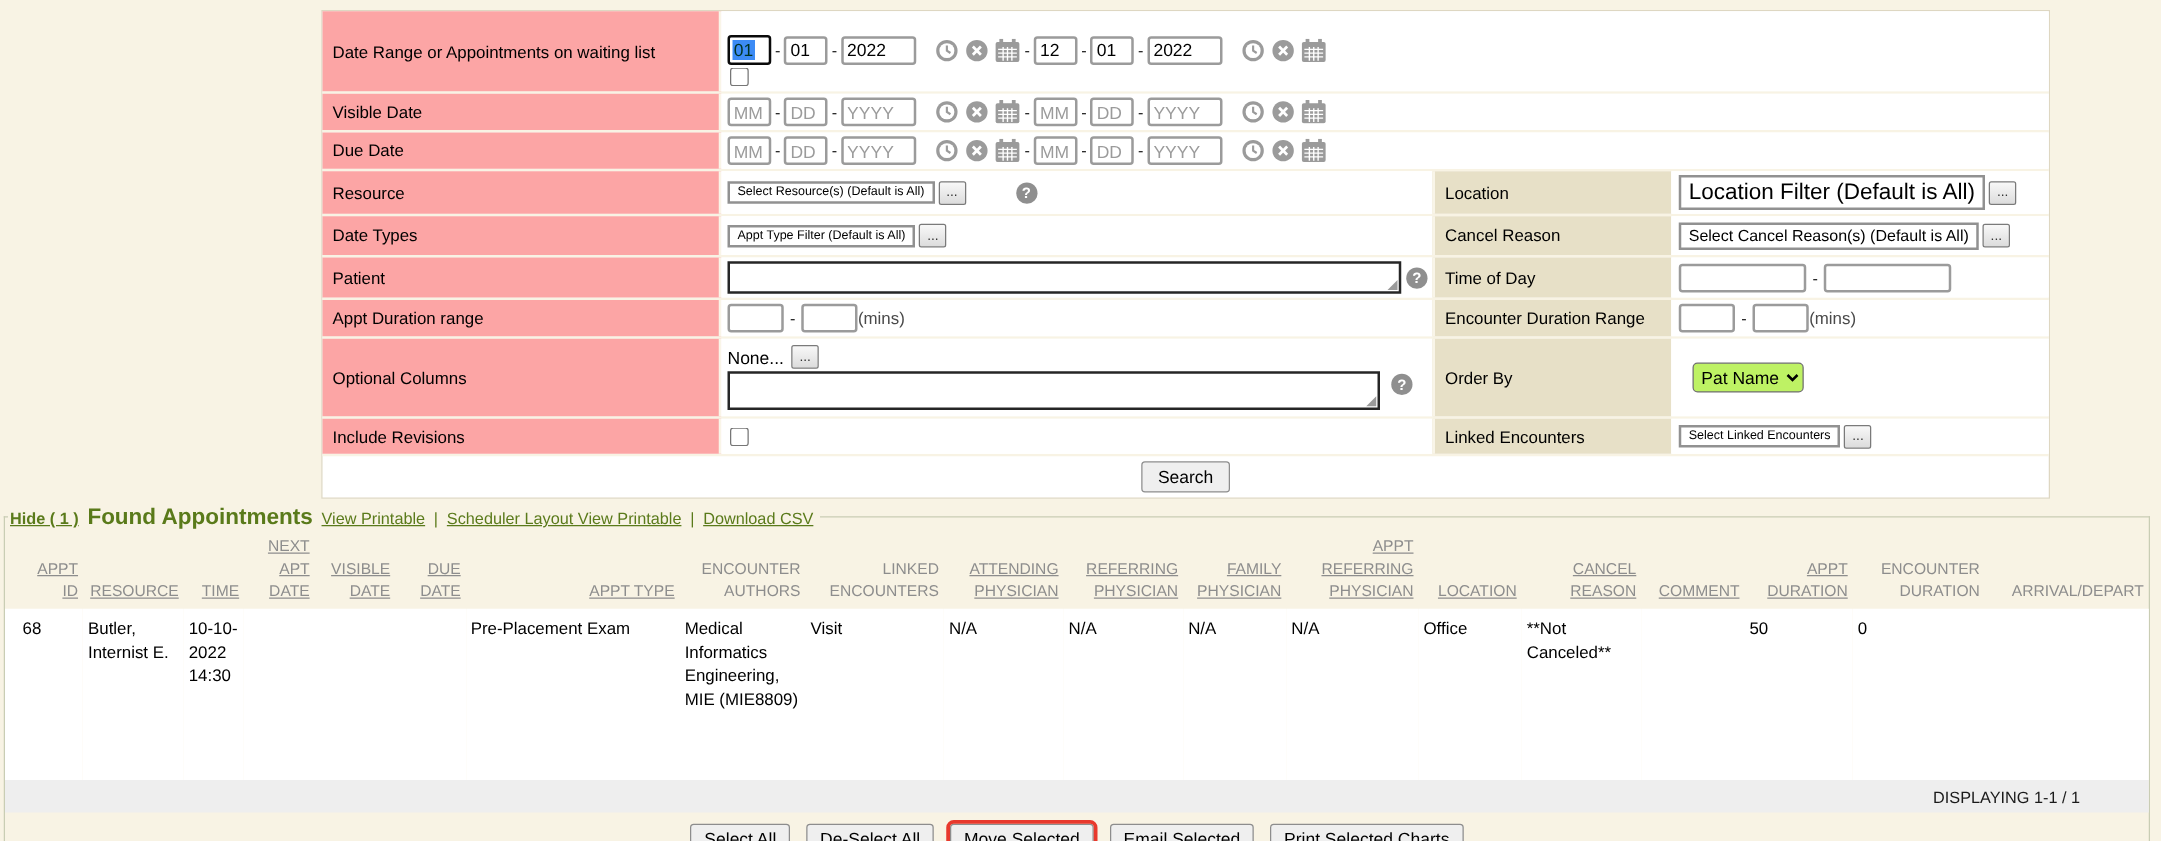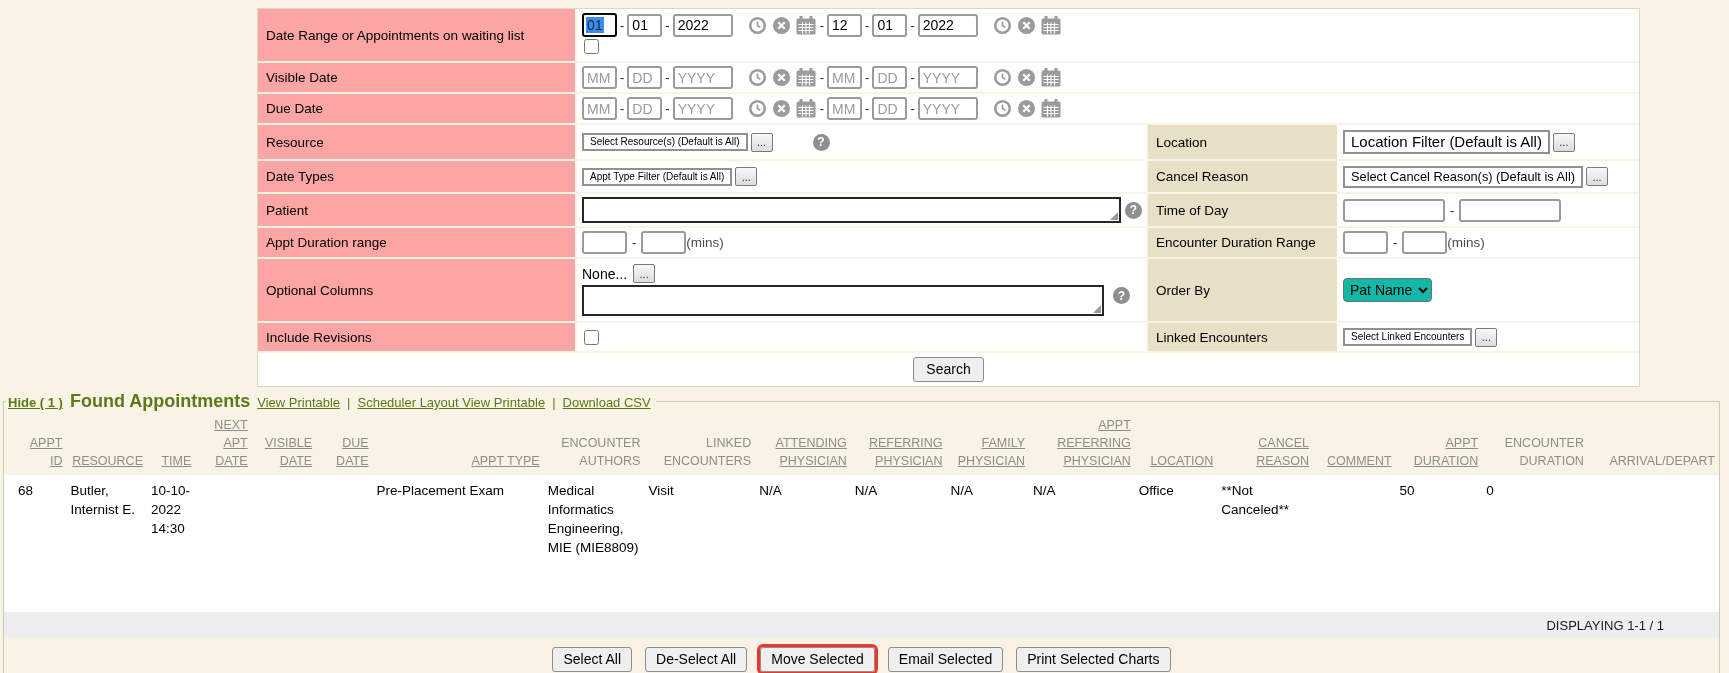--- a/index.html
+++ b/index.html
@@ -30,21 +30,21 @@
   input[type=checkbox] { width:15px; height:15px; accent-color:#fff; margin:2px 0 1px 2px; }
   .qicon { width:17px; height:17px; border-radius:50%; background:#8f8f8f; color:#fff; font-weight:bold; font-size:12px; display:inline-flex; align-items:center; justify-content:center; flex:none; }
   .choose-box { background:#fff; border:2px solid #919191; padding:1px 6px 2px 6px; font-size:10px; white-space:nowrap; cursor:pointer; }
   .mini-btn { margin-left:3px; width:22px; height:19px; font-size:11px; line-height:10px; color:#333; background:linear-gradient(#f8f8f8,#dcdcdc); border:1px solid #7a7a7a; border-radius:2px; cursor:pointer; font-family:"Liberation Sans",sans-serif; }
   .bigtext { position:relative; height:26px; border:2px solid #262626; background:#fff; }
   .bigtext::after { content:""; position:absolute; right:1px; bottom:1px; width:0; height:0; border-left:8px solid transparent; border-bottom:8px solid #9a9a9a; }
   .patient-box { width:541px; }
   .opt-box { width:522px; height:31px; }
   .tod-input { width:102px; height:21px; border:2px solid #c6c6c6; border-radius:2px; }
   .dur-input { width:45px; height:21px; }
-  select { font-family:"Liberation Sans",sans-serif; font-size:14px; height:24px; border:1px solid #6f6f6f; border-radius:4px; background:#14b8a6; padding:0 2px; }
+  select { font-family:"Liberation Sans",sans-serif; font-size:14px; height:24px; border:1px solid #6f6f6f; border-radius:4px; background:#bef264; padding:0 2px;margin-left:11px; }
   .btn { font-family:"Liberation Sans",sans-serif; font-size:14px; background:#efefef; border:1px solid #8d8d8d; border-radius:3px; padding:3px 12px 4px 12px; color:#000; cursor:pointer; }
   .search-row { justify-content:center; padding:4px 0; }
 
   
   fieldset.results { margin:4px 15px 0 3px; border:1px solid #c9cdb4; border-bottom:none; min-height:272px; }
   legend.res-legend { margin-left:2px; padding:0 5px 0 2px; display:flex; align-items:baseline; gap:7px; white-space:nowrap; }
   .green { color:#5a7a1a; }
   .hide-link { font-size:13px; font-weight:bold; text-decoration:underline; cursor:pointer; }
   .res-title { font-size:18px; font-weight:bold; }
   .res-link { font-size:13px; text-decoration:underline; cursor:pointer; }
@@ -62,21 +62,21 @@
   .footer-buttons .btn { padding:3px 10px 4px 10px; }
   .footer-buttons .btn.highlighted { outline:3px solid #e8392d; outline-offset:0px; }
 </style>
 </head>
 <body>
 
 <div class="form-table">
 
   <div class="frow h54">
     <div class="flabel">Date Range or Appointments on waiting list</div>
-    <div class="finput col" style="padding-top:4px;">
+    <div class="finput col" style="padding-top:19px;">
       <div class="dline">
         <span class="focused-box">
             <span class="sel">01</span>
           </span>
         <span class="dash">-</span>
         <input type="text" class="w-mm" value="01" style="">
         <span class="dash">-</span>
         <input type="text" class="w-yy" value="2022" style="">
         <span class="gap"></span>
         <span class="icon"><svg width="19" height="19" viewBox="0 0 20 20">
@@ -226,21 +226,21 @@
   <div class="frow h36">
     <div class="flabel">Resource</div>
     <div class="finput fixed">
       <span class="choose-box">Select Resource(s) (Default is All)</span>
       <button class="mini-btn">...</button>
       <span style="width:40px"></span>
       <span class="qicon">?</span>
     </div>
     <div class="flabel2">Location</div>
     <div class="finput2">
-      <span class="choose-box" style="font-size:15px">Location Filter (Default is All)</span>
+      <span class="choose-box" style="font-size:18px">Location Filter (Default is All)</span>
       <button class="mini-btn">...</button>
     </div>
   </div>
 
   <div class="frow h33">
     <div class="flabel">Date Types</div>
     <div class="finput fixed">
       <span class="choose-box">Appt Type Filter (Default is All)</span>
       <button class="mini-btn">...</button>
     </div>

